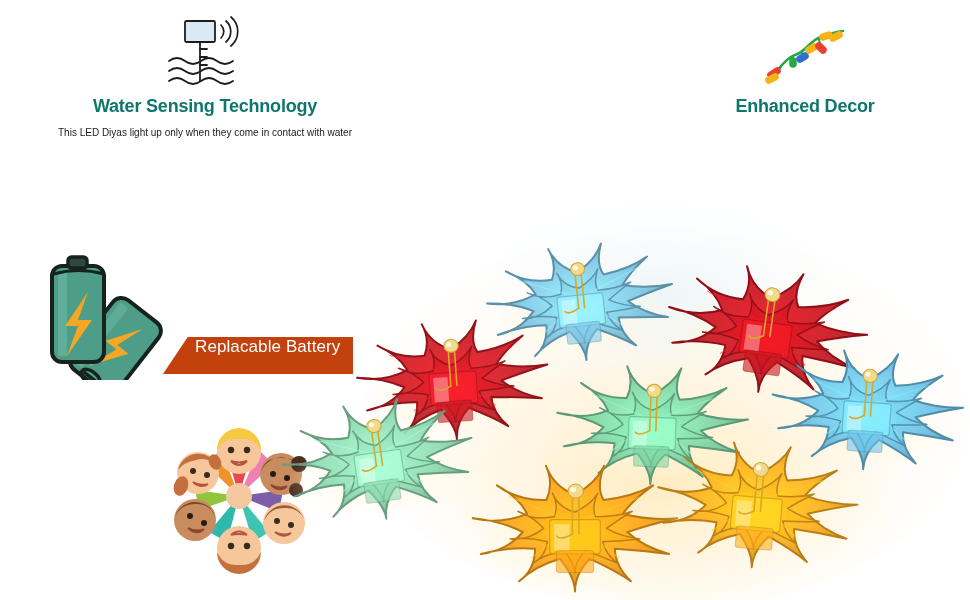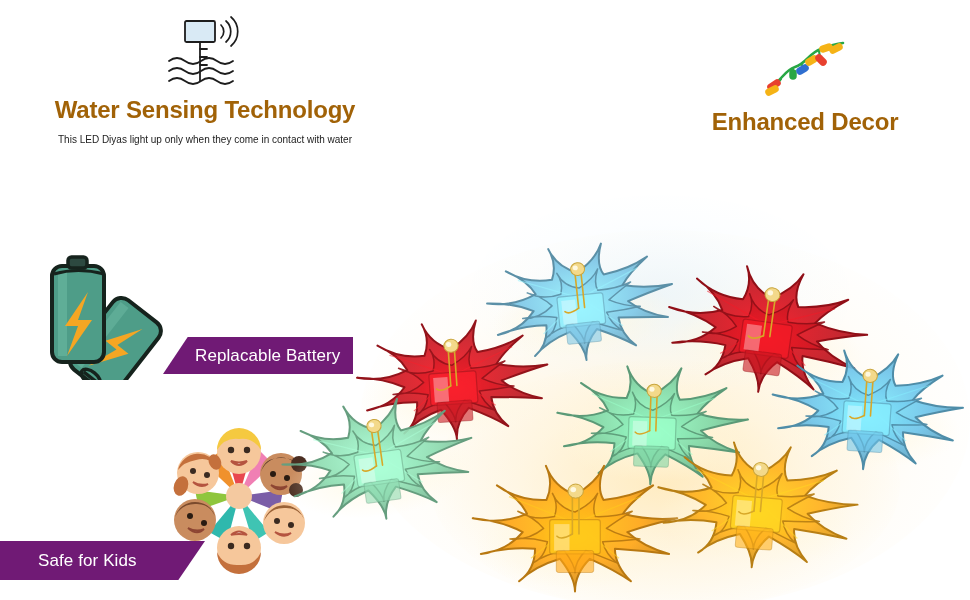--- a/index.html
+++ b/index.html
@@ -36,34 +36,34 @@
       rgba(255,255,255,0) 76%);
   }
 
   
   .features { position:absolute; left:0; top:0; width:970px; height:205px; }
   .feature { position:absolute; text-align:center; }
   .feature .icon-wrap {
     height:88px; display:flex; align-items:center; justify-content:center;
   }
   .feature h3 {
-    font-size:24px; font-weight:bold; letter-spacing:-.2px;
-    color:#a16207; margin-bottom:9px; white-space:nowrap;
+    font-size:18px; font-weight:bold; letter-spacing:-.2px;
+    color:#0f766e; margin-bottom:9px; white-space:nowrap;
   }
   .feature p {
     font-size:10px; line-height:1.45; color:#1b1b1b; font-weight:400;
   }
   #feat-0 { left:50px;  top:8px;  width:310px; }
   #feat-1 { left:375px; top:8px;  width:260px; }
-  #feat-2 { left:655px; top:20px;  width:300px; }
+  #feat-2 { left:655px; top:8px;  width:300px; }
 
   
   .banner {
-    position:absolute; display:flex; align-items:center;
-    background:#701a75; color:#ffffff;
+    position:absolute; display:flex; align-items:flex-start;
+    background:#c2410c; color:#ffffff;
     font-size:17px; letter-spacing:.1px; white-space:nowrap;
   }
   .banner-right {            
     clip-path:polygon(13% 0, 100% 0, 100% 100%, 0 100%);
     padding-left:32px; padding-right:14px;
   }
   .banner-left {             
     clip-path:polygon(0 0, 100% 0, 87% 100%, 0 100%);
     padding-left:38px; padding-right:34px;
   }
@@ -611,17 +611,14 @@
           <circle cx="82" cy="122" r="3.2" fill="#3b2a20"></circle>
         <path d="M66 111 q8 -7 16 0 q-8 -2 -16 0 Z" fill="#fff" stroke="#b5543f" stroke-width="1.8"></path>
       </g>
     </svg>
   </div>
 
   <div class="banner banner-right" id="banner-battery">
     <span>Replacable Battery</span>
   </div>
 
-  <div class="banner banner-left" id="banner-kids">
-    <span>Safe for Kids</span>
-  </div>
 
 </div>
 
 </body></html>

